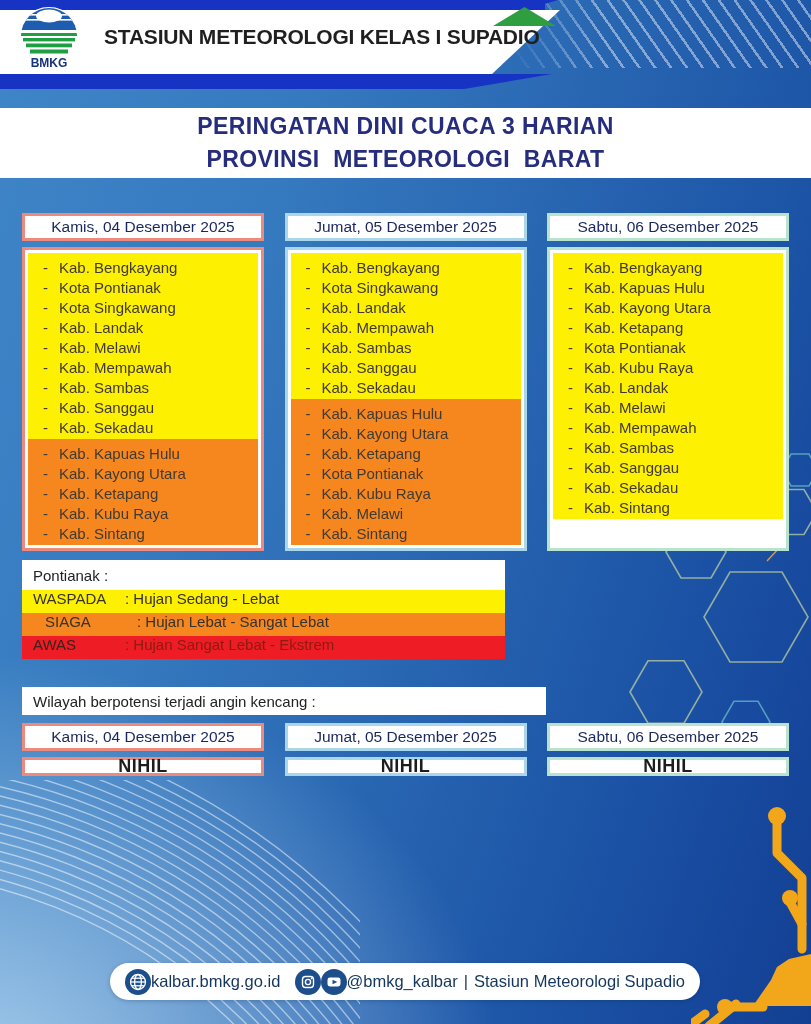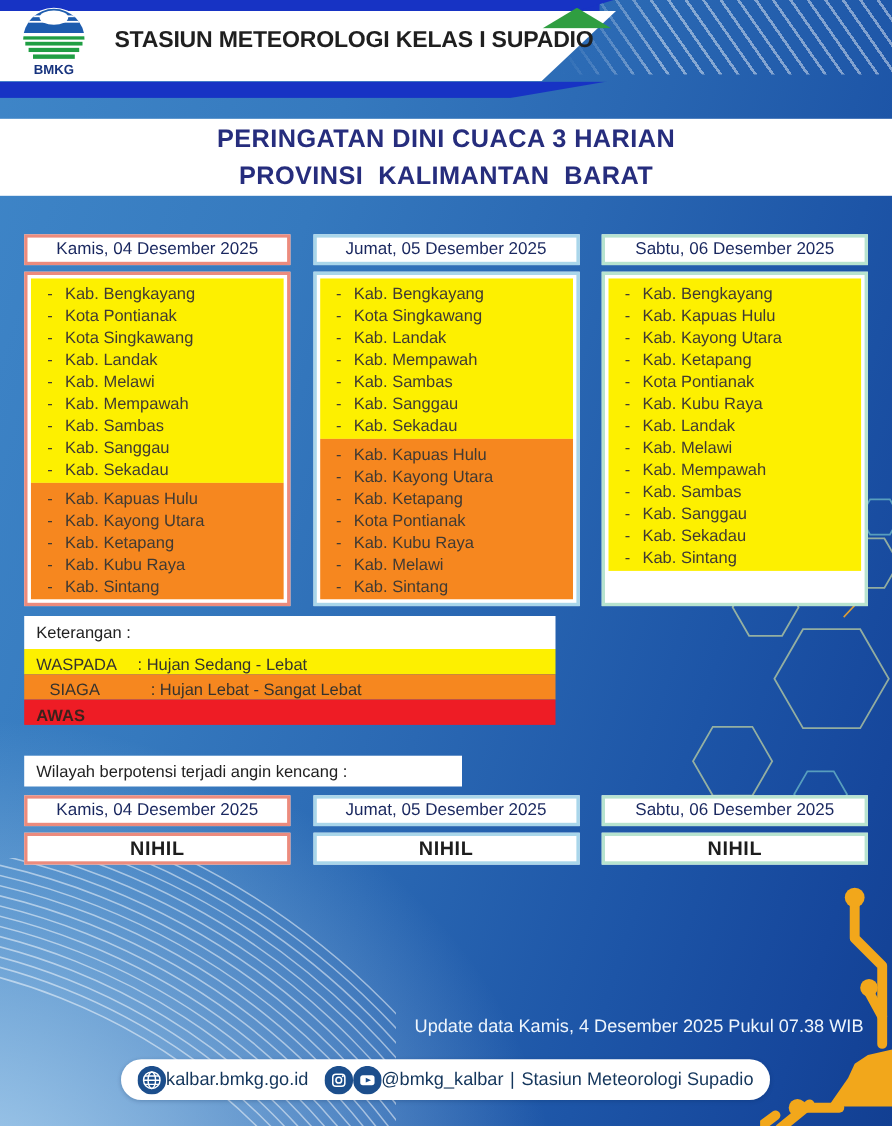--- a/index.html
+++ b/index.html
@@ -48,32 +48,32 @@
   .list-inner{height:100%; display:flex; flex-direction:column; overflow:hidden;}
   .sec{padding:4px 0 2px; flex-shrink:0;}
   .sec-waspada{background:#fdf000;}
   .sec-siaga{background:#f6871f; flex:1 0 auto;}
   .warn-item{display:flex; align-items:center; height:20px; padding-left:15px; font-size:15px; color:#403a33;}
   .warn-item::before{content:"-"; margin-right:11px;}
   
   .legend{position:relative; z-index:2; width:483px; margin:9px 0 0 22px;}
   .legend-title{height:30px; background:#fff; display:flex; align-items:center; padding-left:11px;
     font-size:15px; color:#222;}
-  .legend-row{height:23px; display:flex; align-items:flex-end; font-size:15px; color:#35322e;}
+  .legend-row{height:23px; display:flex; align-items:flex-start; font-size:15px; color:#35322e;}
   .legend-row .lab{width:92px; padding-left:11px; flex-shrink:0;}
   .legend-row.awas .desc{color:#8f1a0e;}
   .legend-row.awas .lab{color:#3c221c;}
   
-  .wind-label{position:relative; z-index:2; width:398px; height:28px; background:#fff; margin:28px 0 0 22px;
+  .wind-label{position:relative; z-index:2; width:524px; height:28px; background:#fff; margin:28px 0 0 22px;
     display:flex; align-items:center; padding-left:11px; font-size:15px; color:#222; box-sizing:border-box;}
   .wind-grid{position:relative; z-index:2; display:flex; justify-content:space-between; margin:8px 22px 0;}
   .wind-cell{width:242px;}
   .wind-date{height:28px; border:3px solid var(--accent); background:#fff; box-sizing:border-box;
     display:flex; align-items:center; justify-content:center; font-size:15.5px; color:#19275f;}
-  .wind-value{margin-top:6px; height:29px; border:3px solid var(--accent); background:#fff; box-sizing:border-box;
+  .wind-value{margin-top:6px; height:19px; border:3px solid var(--accent); background:#fff; box-sizing:border-box;
     display:flex; align-items:center; justify-content:center; font-size:18px; font-weight:700; color:#1d1d1d; letter-spacing:.5px;}
   
   .update{position:absolute; z-index:2; top:924px; right:26px; font-size:16.5px; color:#eef5fc;}
   .pill{position:absolute; z-index:3; left:110px; top:963px; width:590px; height:37px; background:#fff;
     border-radius:19px; display:flex; align-items:center; padding:0 15px; box-sizing:border-box;
     font-size:16.5px; color:#14365c; box-shadow:0 1px 4px rgba(0,30,70,.25);}
   .pill .grow{flex:1;}
   .pill .icon{width:26px; height:26px; flex-shrink:0;}
   .pill .sep{margin:0 6px; color:#14365c;}
 </style>
@@ -163,21 +163,21 @@
         <rect x="10" y="37.5" width="46" height="3.8" fill="#1f9e43"></rect>
         <rect x="14" y="43.5" width="38" height="4" fill="#1f9e43"></rect>
       </g>
       <text x="33" y="61" text-anchor="middle" font-size="12" font-weight="bold" fill="#16337e" font-family="Liberation Sans, sans-serif">BMKG</text>
     </svg>
     <div class="station-name">STASIUN METEOROLOGI KELAS I SUPADIO</div>
   </div>
 
   <div class="title-band">
     <div class="title-line">PERINGATAN DINI CUACA 3 HARIAN</div>
-    <div class="title-line">PROVINSI  KALIMANTAN  BARAT</div>
+    <div class="title-line">PROVINSI  METEOROLOGI  BARAT</div>
   </div>
 
   <div class="columns" id="columns">
       <div class="warn-column" style="--accent: #ec8b7d;">
         <div class="col-head">Kamis, 04 Desember 2025</div>
         <div class="list-box">
           <div class="list-inner">
             <div class="sec sec-waspada">
               <div class="warn-item">Kab. Bengkayang</div>
               <div class="warn-item">Kota Pontianak</div>
@@ -242,53 +242,53 @@
               <div class="warn-item">Kab. Sanggau</div>
               <div class="warn-item">Kab. Sekadau</div>
               <div class="warn-item">Kab. Sintang</div>
             </div>
           </div>
         </div>
       </div>
     </div>
 
   <div class="legend">
-    <div class="legend-title">Keterangan :</div>
+    <div class="legend-title">Pontianak :</div>
     <div id="legend-rows">
         <div class="legend-row waspada" style="background: rgb(253, 240, 0);">
           <div class="lab">WASPADA</div>
           <div class="desc">: Hujan Sedang - Lebat</div>
         </div>
         <div class="legend-row siaga" style="background: rgb(246, 135, 31); padding-left: 12px;">
           <div class="lab">SIAGA</div>
           <div class="desc">: Hujan Lebat - Sangat Lebat</div>
         </div>
-        <div class="legend-row awas" style="background: rgb(238, 28, 37); font-weight: bold;">
+        <div class="legend-row awas" style="background: rgb(238, 28, 37);">
           <div class="lab">AWAS</div>
+          <div class="desc">: Hujan Sangat Lebat - Ekstrem</div>
         </div>
       </div>
   </div>
 
   <div class="wind-label">Wilayah berpotensi terjadi angin kencang :</div>
   <div class="wind-grid" id="wind-grid">
       <div class="wind-cell" style="--accent: #ec8b7d;">
         <div class="wind-date">Kamis, 04 Desember 2025</div>
         <div class="wind-value">NIHIL</div>
       </div>
       <div class="wind-cell" style="--accent: #a9d6ea;">
         <div class="wind-date">Jumat, 05 Desember 2025</div>
         <div class="wind-value">NIHIL</div>
       </div>
       <div class="wind-cell" style="--accent: #b7e3cf;">
         <div class="wind-date">Sabtu, 06 Desember 2025</div>
         <div class="wind-value">NIHIL</div>
       </div>
     </div>
 
-  <div class="update">Update data Kamis, 4 Desember 2025 Pukul 07.38 WIB</div>
 
   <div class="pill">
     <svg class="icon" viewBox="0 0 26 26">
       <circle cx="13" cy="13" r="13" fill="#1c4e8c"></circle>
       <g fill="none" stroke="#ffffff" stroke-width="1.3">
         <circle cx="13" cy="13" r="7.5"></circle>
         <ellipse cx="13" cy="13" rx="3.4" ry="7.5"></ellipse>
         <line x1="5.5" y1="13" x2="20.5" y2="13"></line>
         <line x1="6.8" y1="9.2" x2="19.2" y2="9.2"></line>
         <line x1="6.8" y1="16.8" x2="19.2" y2="16.8"></line>

